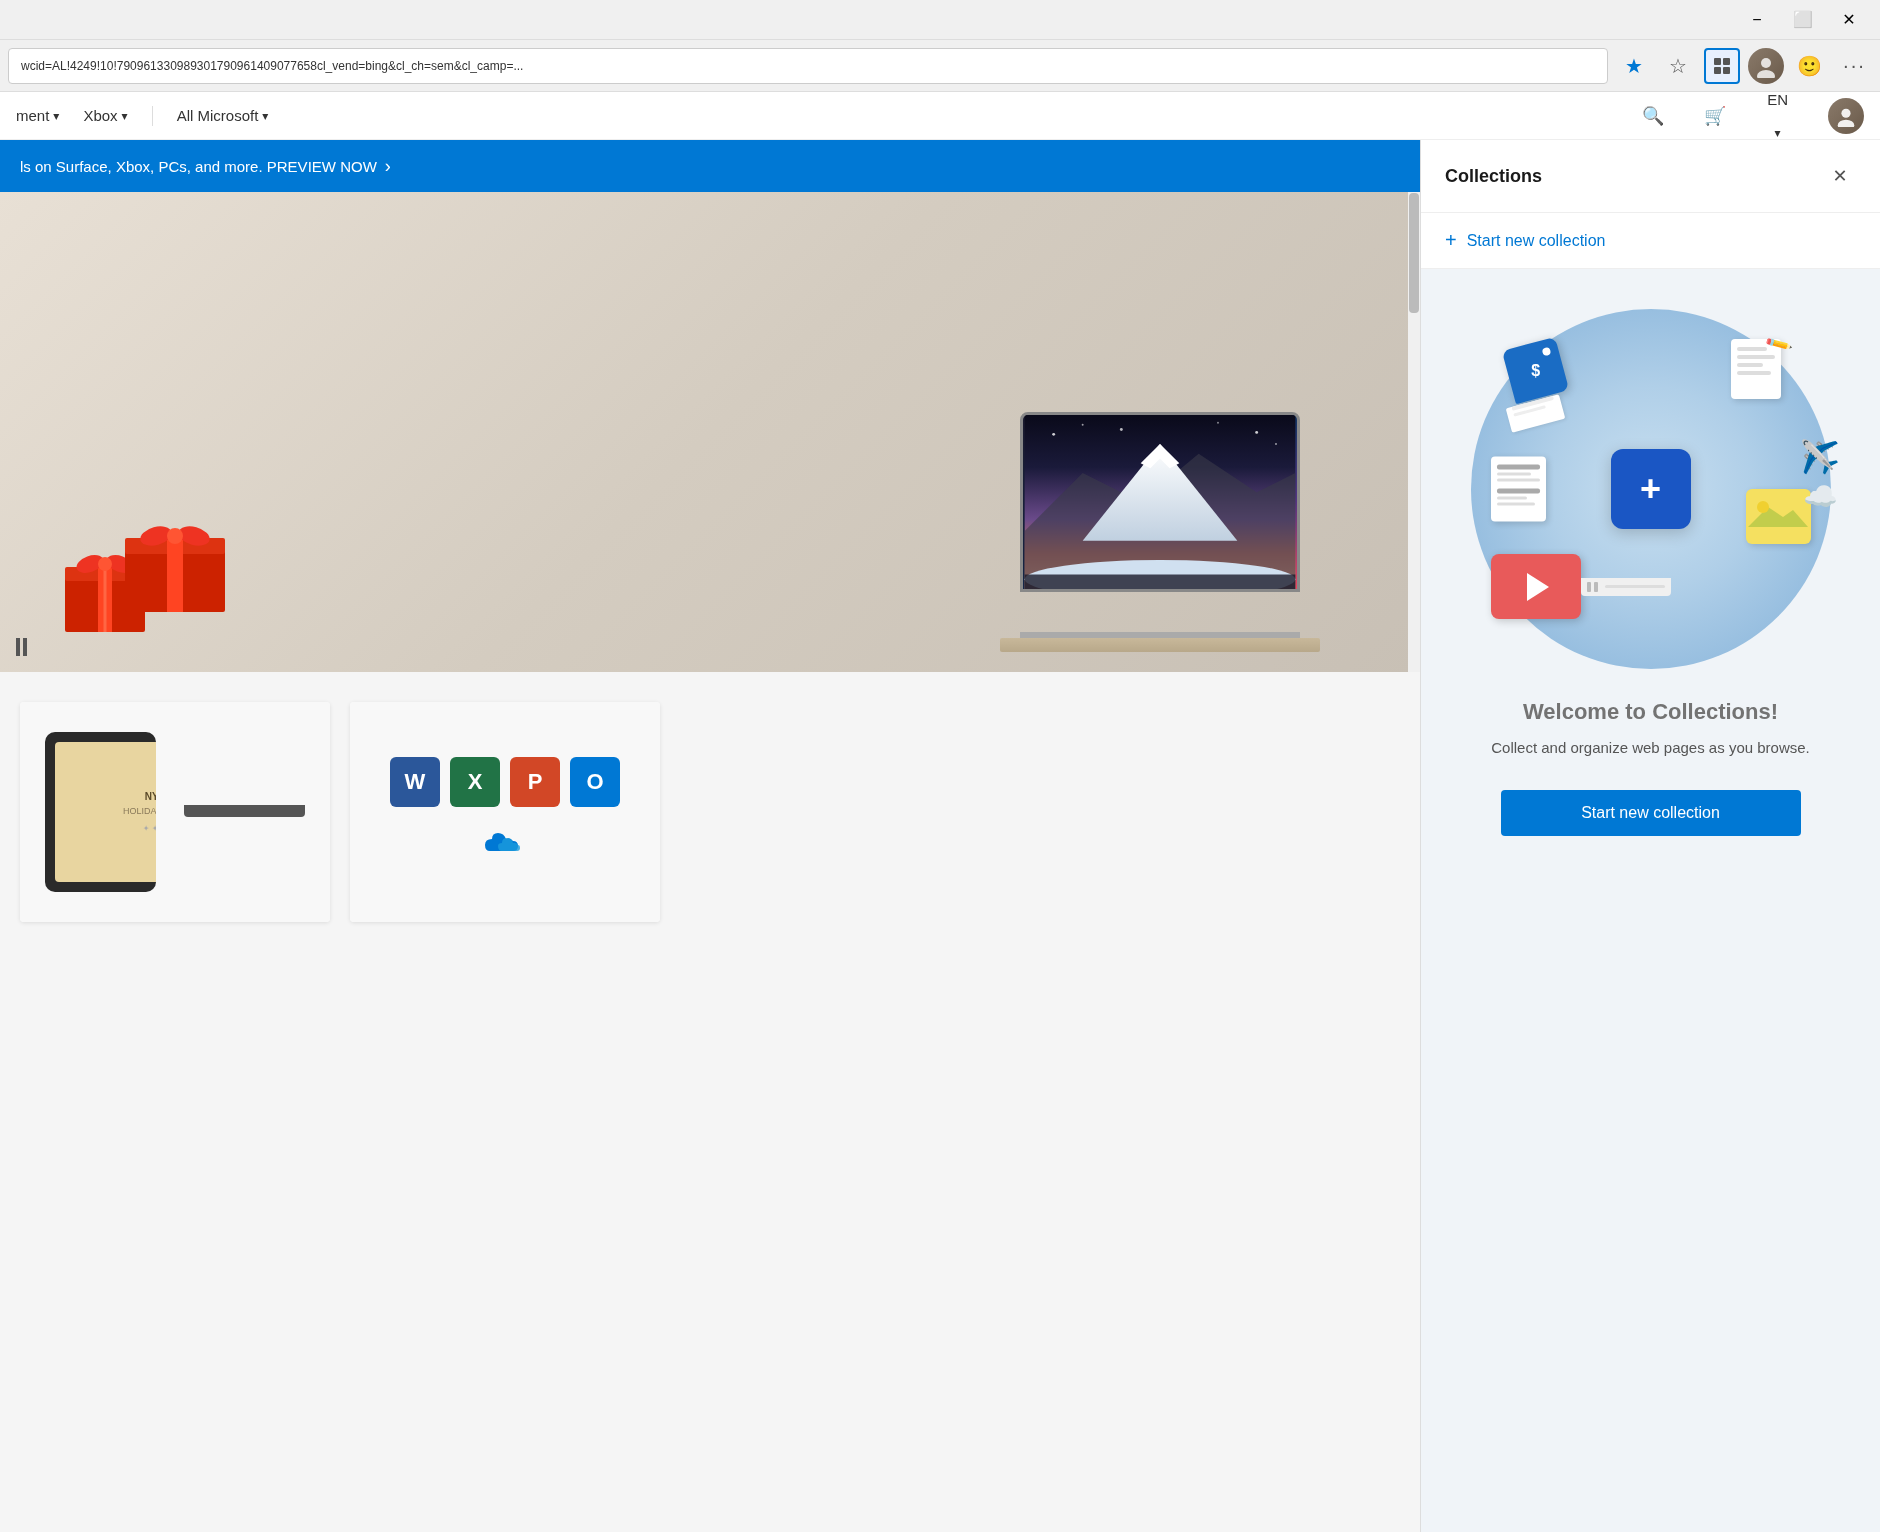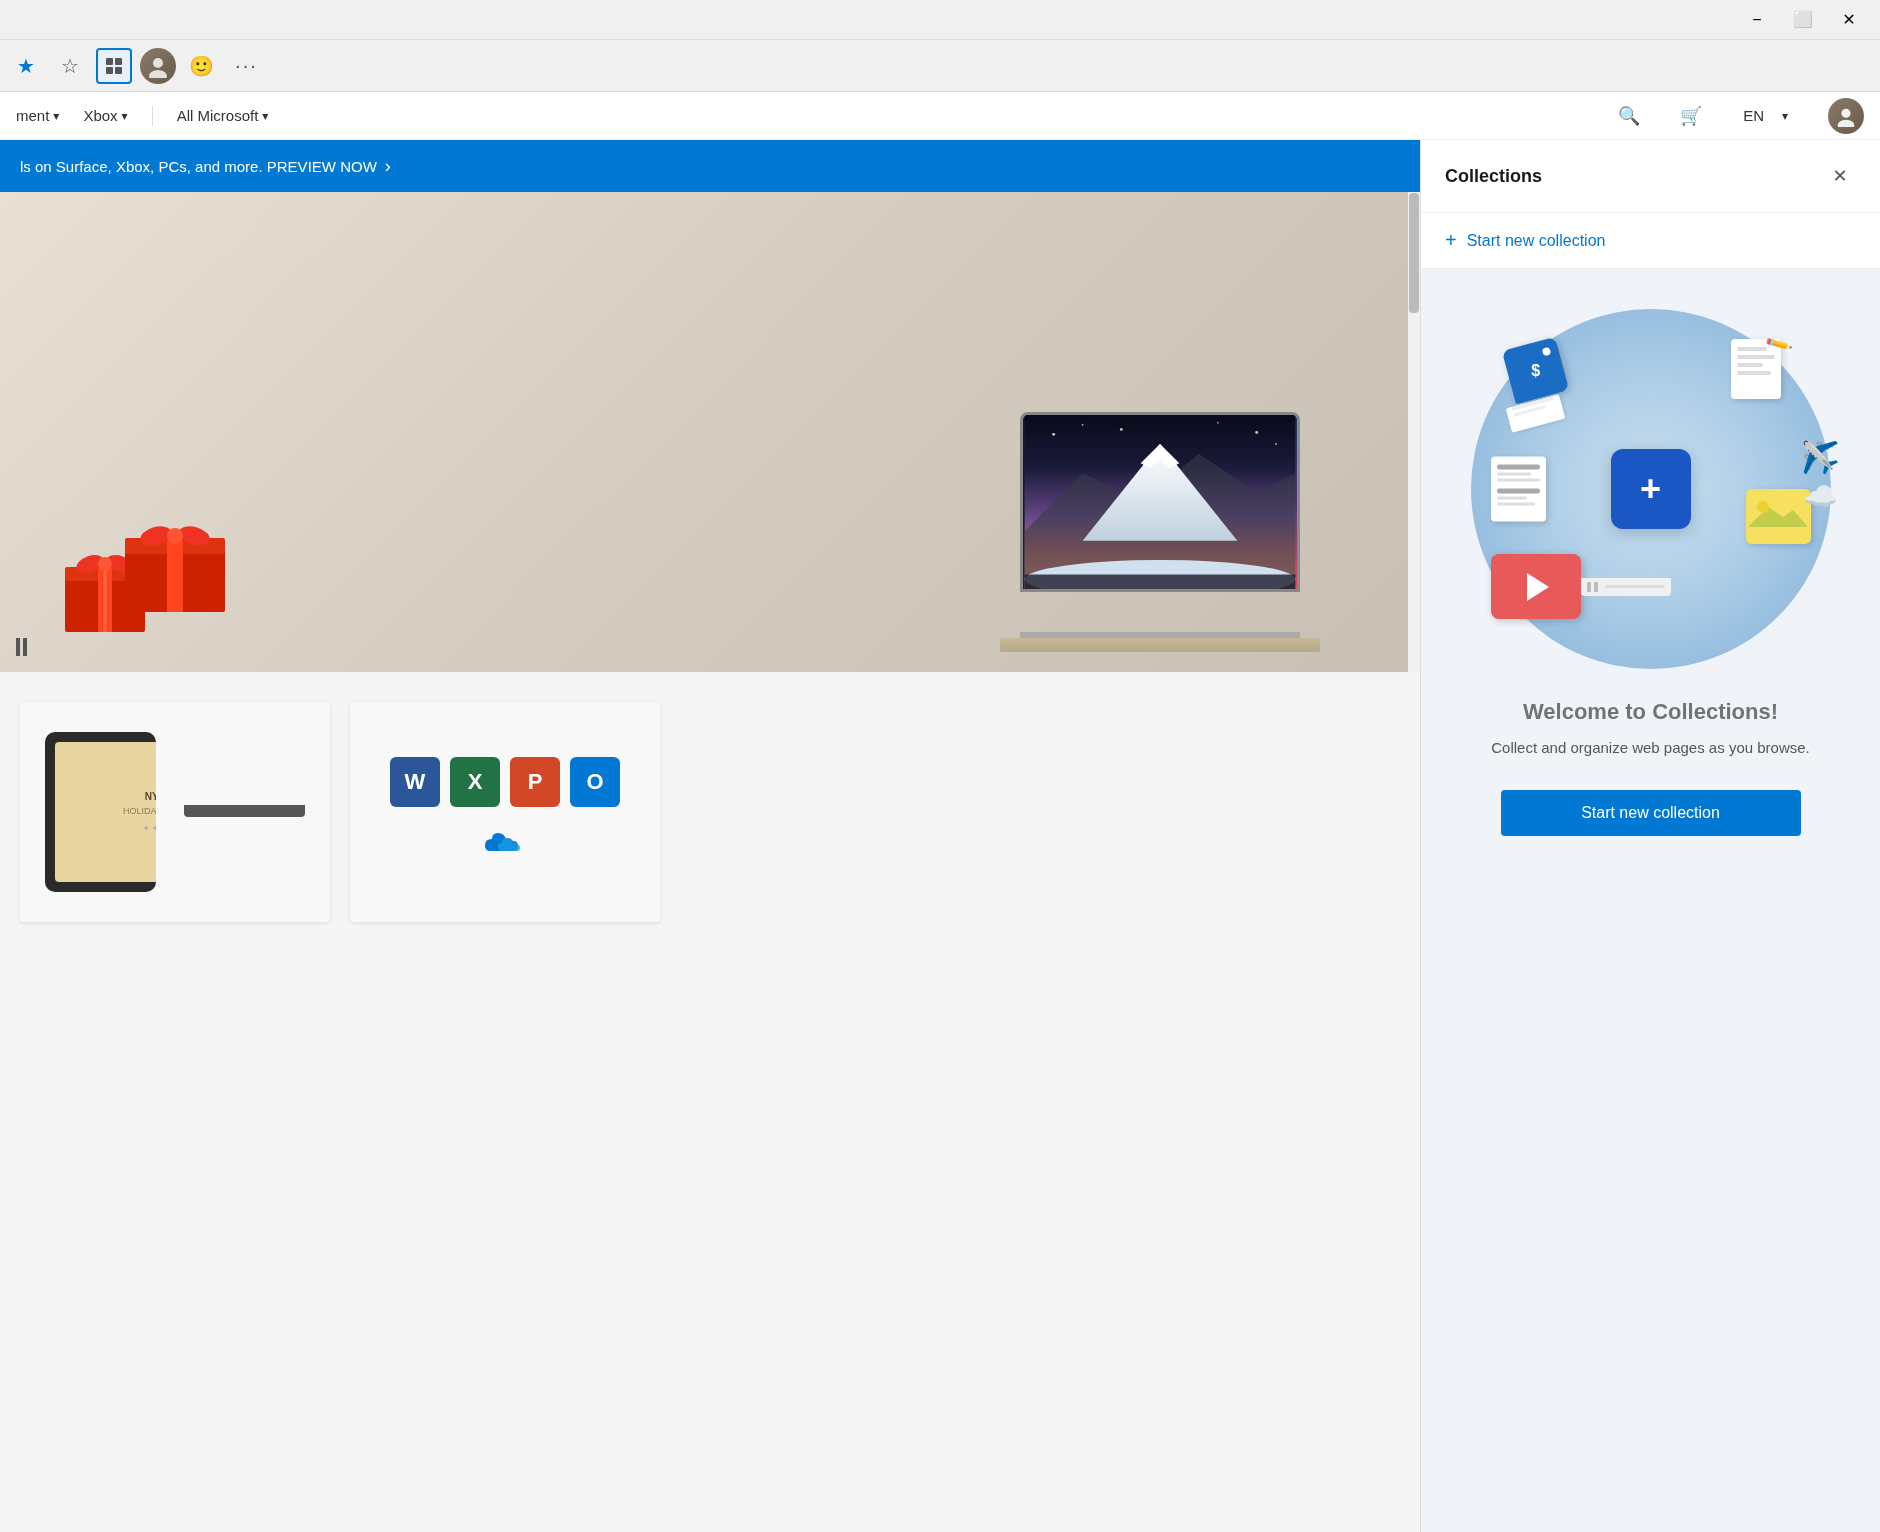--- a/index.html
+++ b/index.html
@@ -127,20 +127,21 @@
       color: #333;
       cursor: pointer;
     }
     .nav-lang {
       font-size: 15px;
       color: #333;
       cursor: pointer;
       display: flex;
       align-items: center;
       gap: 18px;
+      flex-direction: column;
     }
 
     
     .main-area {
       display: flex;
       height: calc(1532px - 40px - 52px - 48px);
       position: relative;
     }
 
     
@@ -617,20 +618,23 @@
 </head>
 <body>
 
 <div class="title-bar">
   <div class="title-bar-btn">−</div>
   <div class="title-bar-btn">⬜</div>
   <div class="title-bar-btn close">✕</div>
 </div>
 
 <div class="address-bar-row">
+  <div class="address-input">
+    <span class="address-text">wcid=AL!4249!10!790961330989301790961409077658cl_vend=bing&amp;cl_ch=sem&amp;cl_camp=...</span>
+  </div>
   <div class="toolbar-icon" style="color:#0078d4;font-size:20px;">★</div>
   <div class="toolbar-icon" style="font-size:20px;">☆</div>
   <div class="toolbar-icon collections-active" style="font-size:14px;border-radius:4px;width:36px;height:36px;">
     <svg width="20" height="20" viewBox="0 0 20 20">
         <rect x="2" y="2" width="7" height="7" fill="#555" rx="1"></rect>
         <rect x="11" y="2" width="7" height="7" fill="#555" rx="1"></rect>
         <rect x="2" y="11" width="7" height="7" fill="#555" rx="1"></rect>
         <rect x="11" y="11" width="7" height="7" fill="#555" rx="1"></rect>
       </svg>
   </div>

